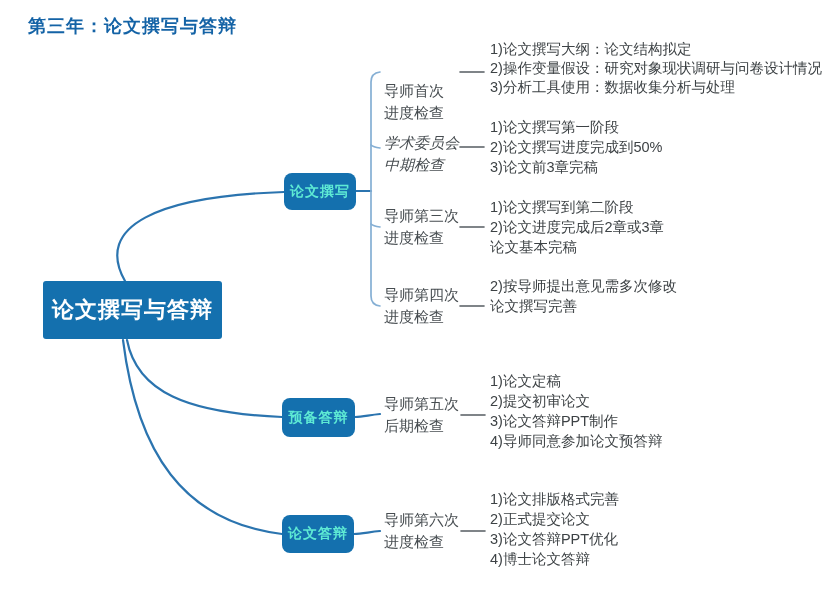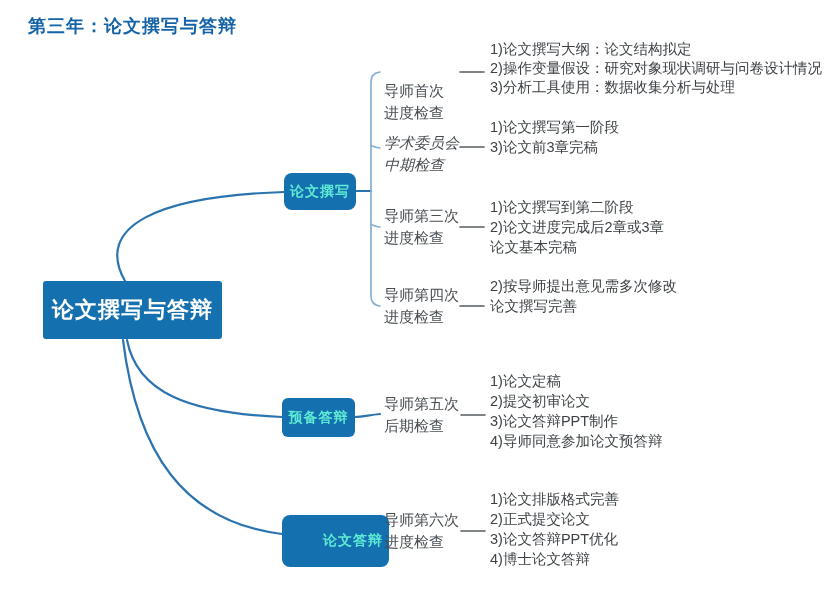--- a/index.html
+++ b/index.html
@@ -17,22 +17,22 @@
     background:#1470AE;color:#ffffff;border-radius:3px;
     display:flex;align-items:center;justify-content:center;
     font-size:22px;font-weight:600;letter-spacing:1px;margin-left:12px;
   }
   .branch-node{
     position:absolute;background:#1470AE;color:#5eead4;border-radius:8px;
     display:flex;align-items:center;justify-content:center;
     font-size:14px;font-weight:bold;letter-spacing:1px;
   }
   .bn-0{left:284px;top:173px;width:72px;height:37px;}
-  .bn-1{left:282px;top:398px;width:73px;height:39px;border-radius:6px;}
-  .bn-2{left:282px;top:515px;width:72px;height:52px;padding-left:35px;}
+  .bn-1{left:282px;top:398px;width:73px;height:39px;}
+  .bn-2{left:282px;top:515px;width:72px;height:38px;}
   .sub-label{
     position:absolute;left:384px;width:86px;
     font-size:15px;line-height:22px;color:#474D51;white-space:nowrap;
   }
   .sl-0{top:48px;margin-top:32px;} .sl-1{top:132px;font-style:italic;} .sl-2{top:205px;}
   .sl-3{top:284px;} .sl-4{top:393px;} .sl-5{top:509px;}
   .details{
     position:absolute;left:490px;
     font-size:14.5px;line-height:20px;color:#3D4245;white-space:nowrap;
   }
@@ -88,20 +88,21 @@
     <div>2)操作变量假设：研究对象现状调研与问卷设计情况</div>
     <div>3)分析工具使用：数据收集分析与处理</div>
   </div>
 
   <div class="sub-label sl-1">
     <div>学术委员会</div>
     <div>中期检查</div>
   </div>
   <div class="details dt-1">
     <div>1)论文撰写第一阶段</div>
+    <div>2)论文撰写进度完成到50%</div>
     <div>3)论文前3章完稿</div>
   </div>
 
   <div class="sub-label sl-2">
     <div>导师第三次</div>
     <div>进度检查</div>
   </div>
   <div class="details dt-2">
     <div>1)论文撰写到第二阶段</div>
     <div>2)论文进度完成后2章或3章</div>

